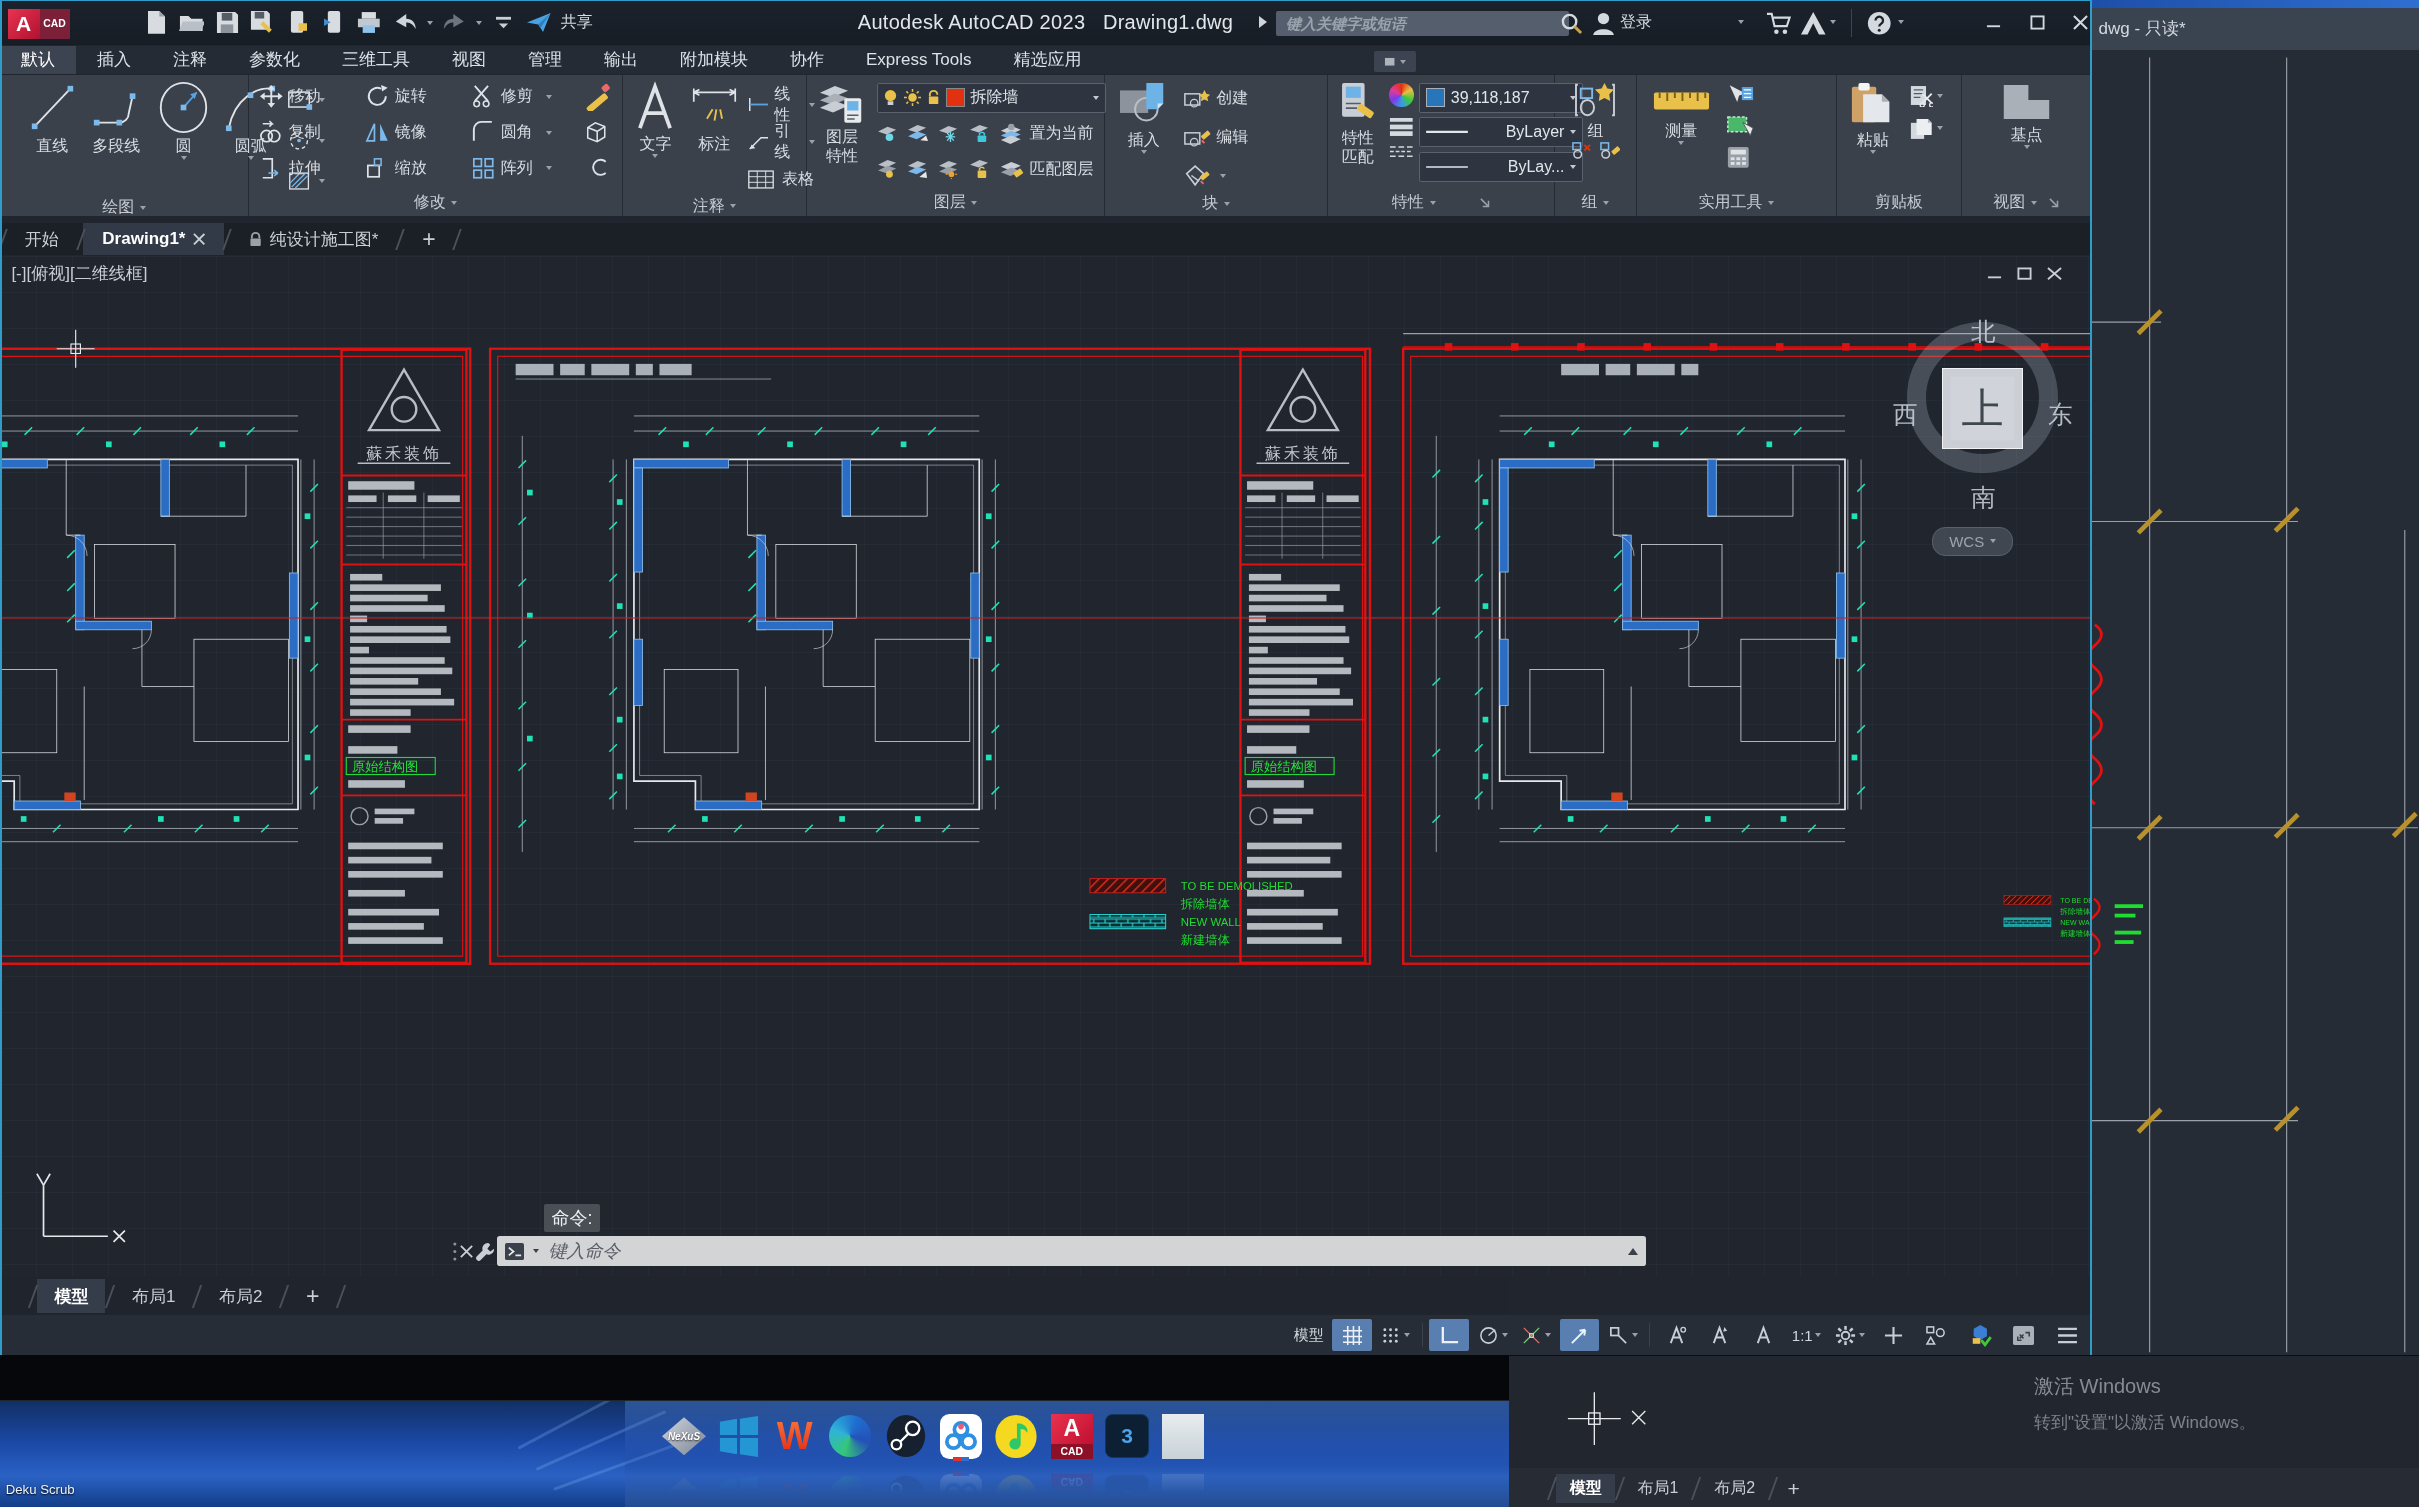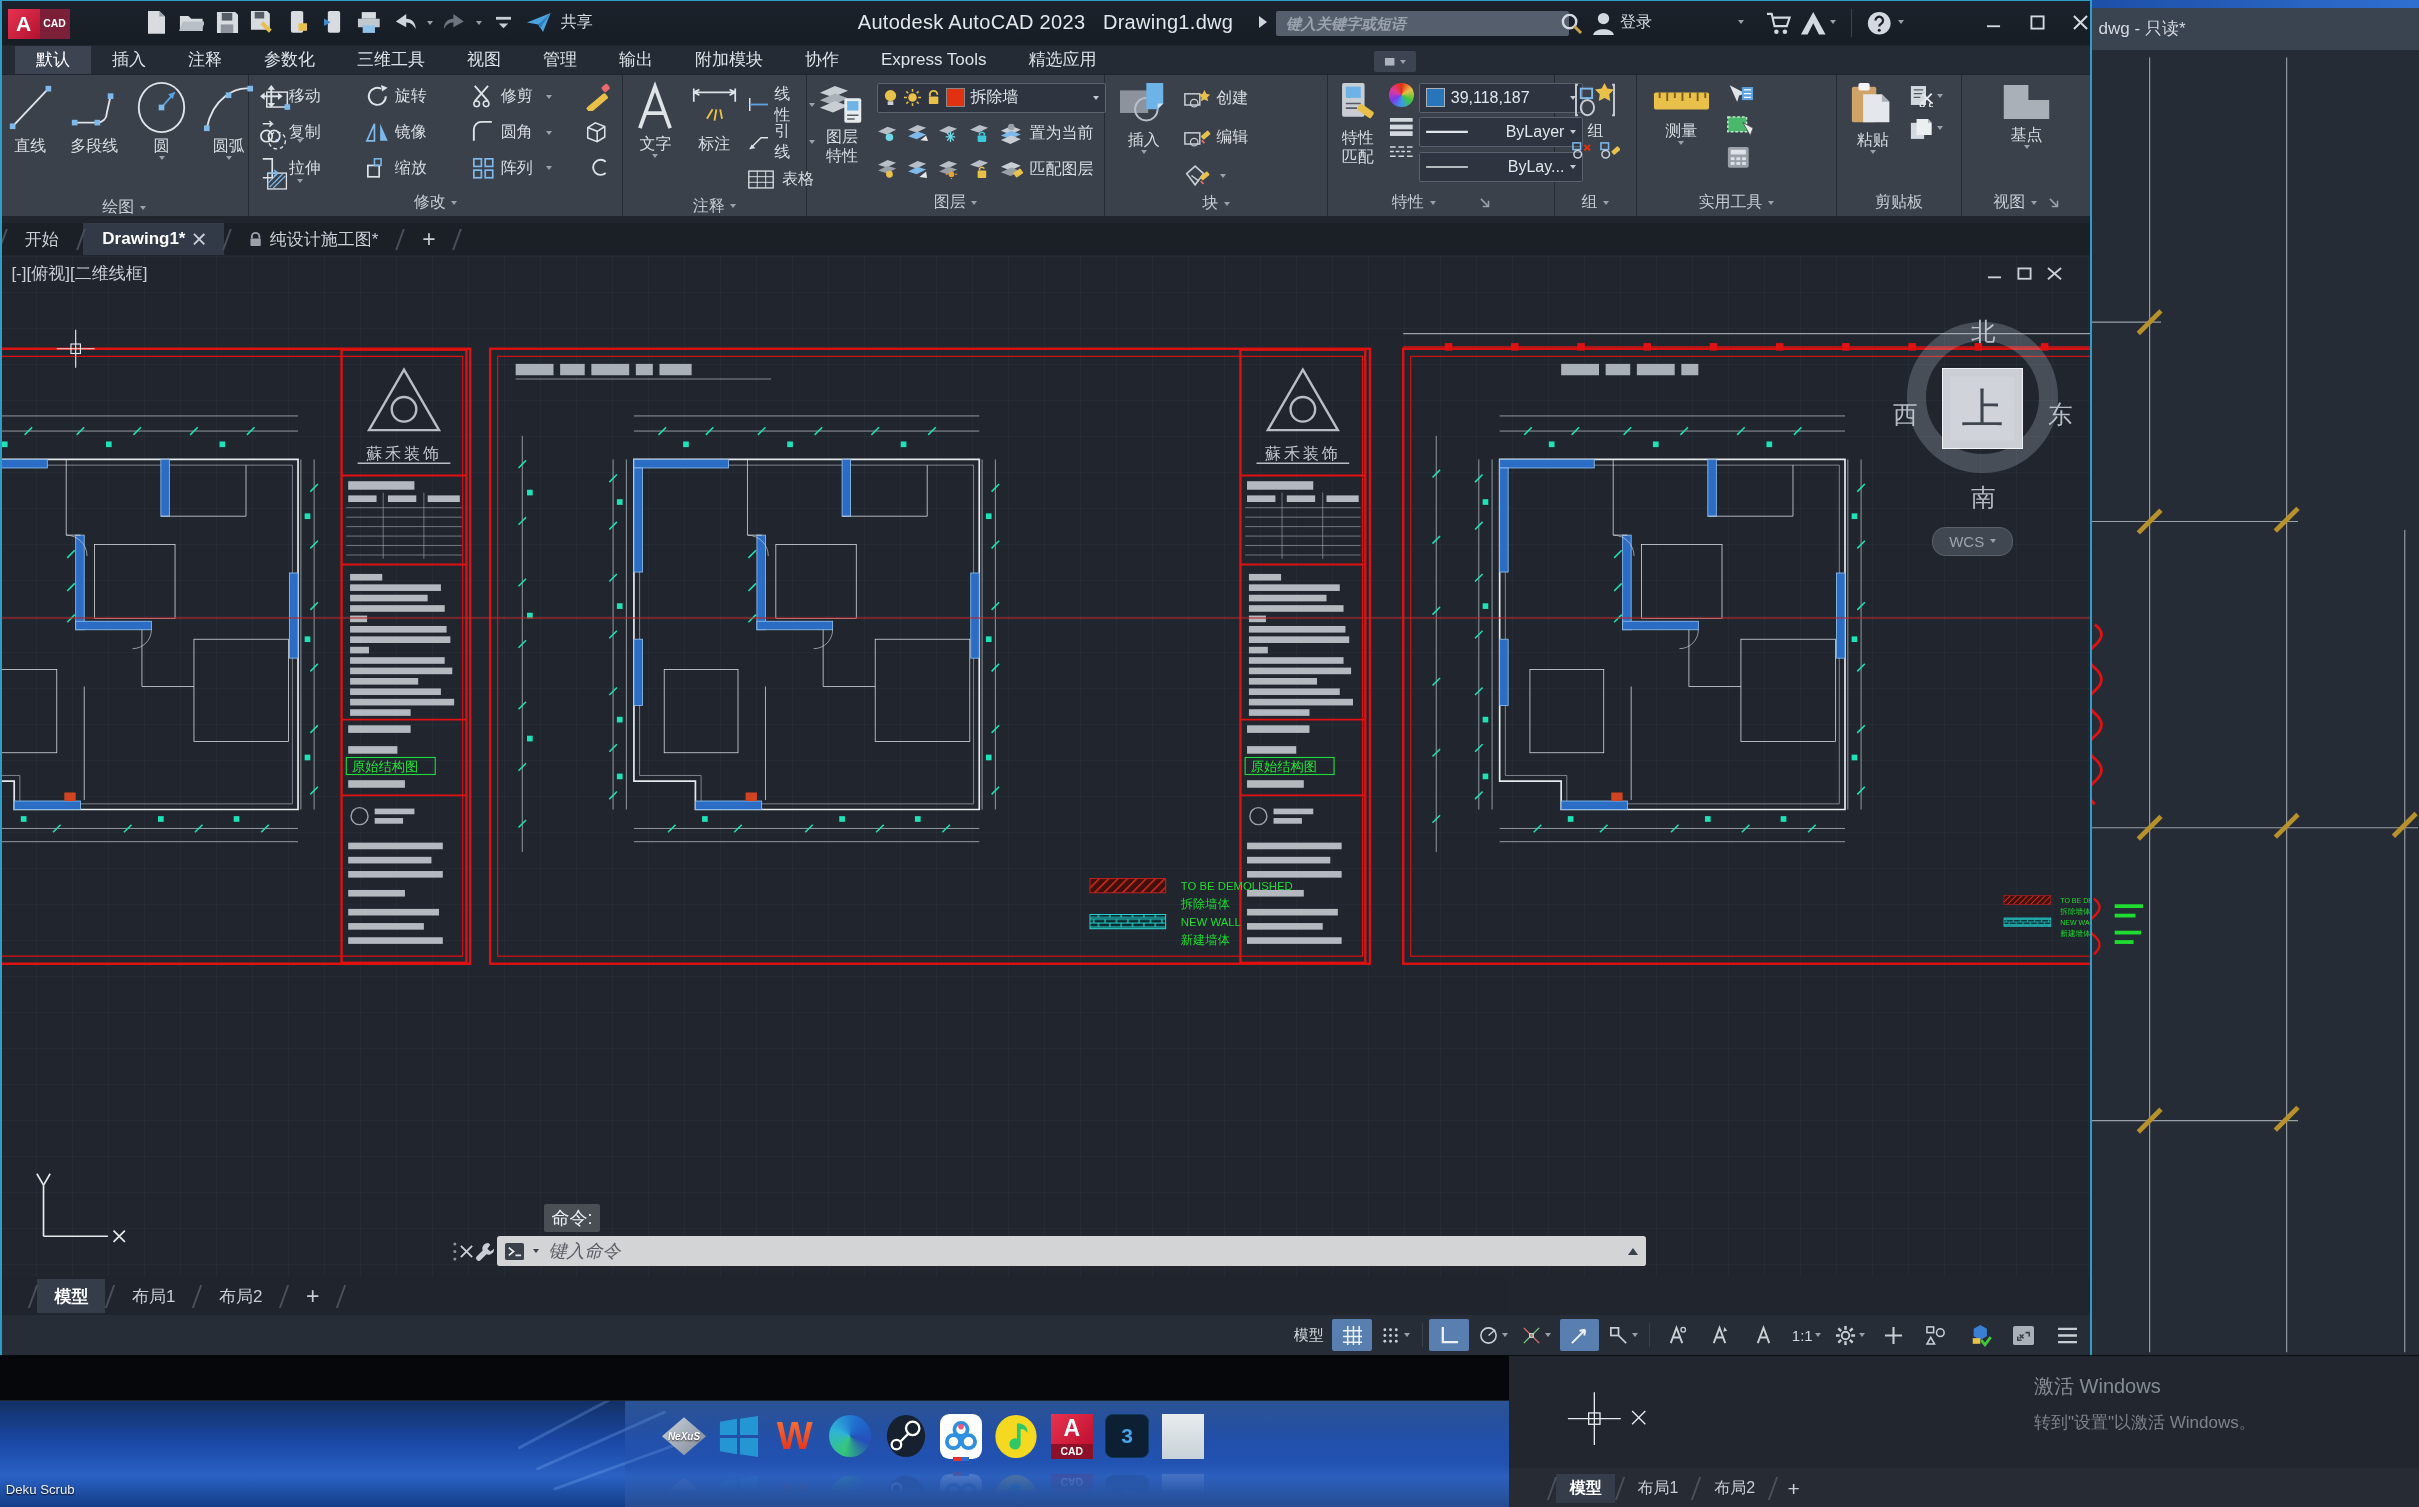--- a/index.html
+++ b/index.html
@@ -18,21 +18,21 @@
   #acad-badge .a{width:32px;background:linear-gradient(135deg,#e8334f,#b01230);color:#fff;display:flex;align-items:center;justify-content:center;font-size:21px;}
   #acad-badge .cad{width:30px;background:#7c1f38;color:#fff;display:flex;align-items:center;justify-content:center;font-size:10.4px;}
   #app-title{left:0;top:10.4px;width:2091px;text-align:center;font-size:20px;color:#e3e7ec;letter-spacing:0.3px;}
   #search-box{left:1276px;top:9.5px;width:273px;height:25.6px;background:#545e6c;border:none;border-radius:1.9px;
     color:#e6eaef;font-size:15px;padding:0 10px;font-family:"Liberation Sans",sans-serif;}
   #search-box::placeholder{color:#9aa2ae;font-style:italic;font-weight:bold;}
   .tb-txt{font-size:16px;color:#d6dbe1;}
   .winbtn{width:38px;height:28px;display:flex;align-items:center;justify-content:center;}
 
   
-  #tabsrow{left:0;top:46px;width:2091px;height:28px;background:#242b34;display:flex;align-items:flex-end;padding-left:15px;box-sizing:border-box;}
+  #tabsrow{left:0;top:46px;width:2091px;height:28px;background:#242b34;display:flex;align-items:flex-end;box-sizing:border-box;}
   .rtab{height:28px;line-height:28px;padding:0 21px;font-size:17px;color:#dde2e8;}
   .rtab.active{background:#3c4452;color:#fff;}
   #ribbon-collapse{position:absolute;left:1374px;top:51px;width:42px;height:21px;background:#3c4452;border-radius:1.9px;display:flex;align-items:center;justify-content:center;gap:3.8px;}
 
   
   #ribbon{left:0;top:75px;width:2091px;height:141px;background:#3a414b;display:flex;}
   .panel{height:141px;border-right:0.9px solid #262b31;box-sizing:border-box;display:flex;flex-direction:column;}
   .panel-body{flex:1;display:flex;align-items:flex-start;padding-top:5.7px;}
   .panel-label{height:26.5px;display:flex;align-items:center;justify-content:center;gap:5.7px;color:#c6cbd2;font-size:16px;}
   .bigbtn{display:flex;flex-direction:column;align-items:center;justify-content:flex-start;gap:1.9px;padding:0 5.7px;color:#d8dce2;font-size:16px;}
@@ -269,21 +269,21 @@
   <div id="ribbon-collapse">
       <svg width="11.4" height="9.5" viewBox="0 0 12 10">
         <rect x="1" y="1" width="10" height="8" fill="#aeb4bc"></rect>
       </svg>
       <span class="caret dim"></span>
     </div>
 
   <div class="abs" id="ribbon">
 
     <div class="panel" style="width:249px;">
-      <div class="panel-body" style="gap:3.8px;padding-left:1px;">
+      <div class="panel-body" style="gap:3.8px;padding-left:23px;">
         <div class="bigbtn">
             <svg width="47" height="53" viewBox="0 0 50 56">
               <line x1="6" y1="48" x2="44" y2="8" stroke="#dfe3e8" stroke-width="2"></line>
               <rect x="3" y="45" width="6" height="6" fill="#7db9ea"></rect>
               <rect x="41" y="5" width="6" height="6" fill="#7db9ea"></rect>
             </svg>
             <span class="lbl">直线</span>
           </div>
         <div class="bigbtn">
             <svg width="51" height="53" viewBox="0 0 54 56">

